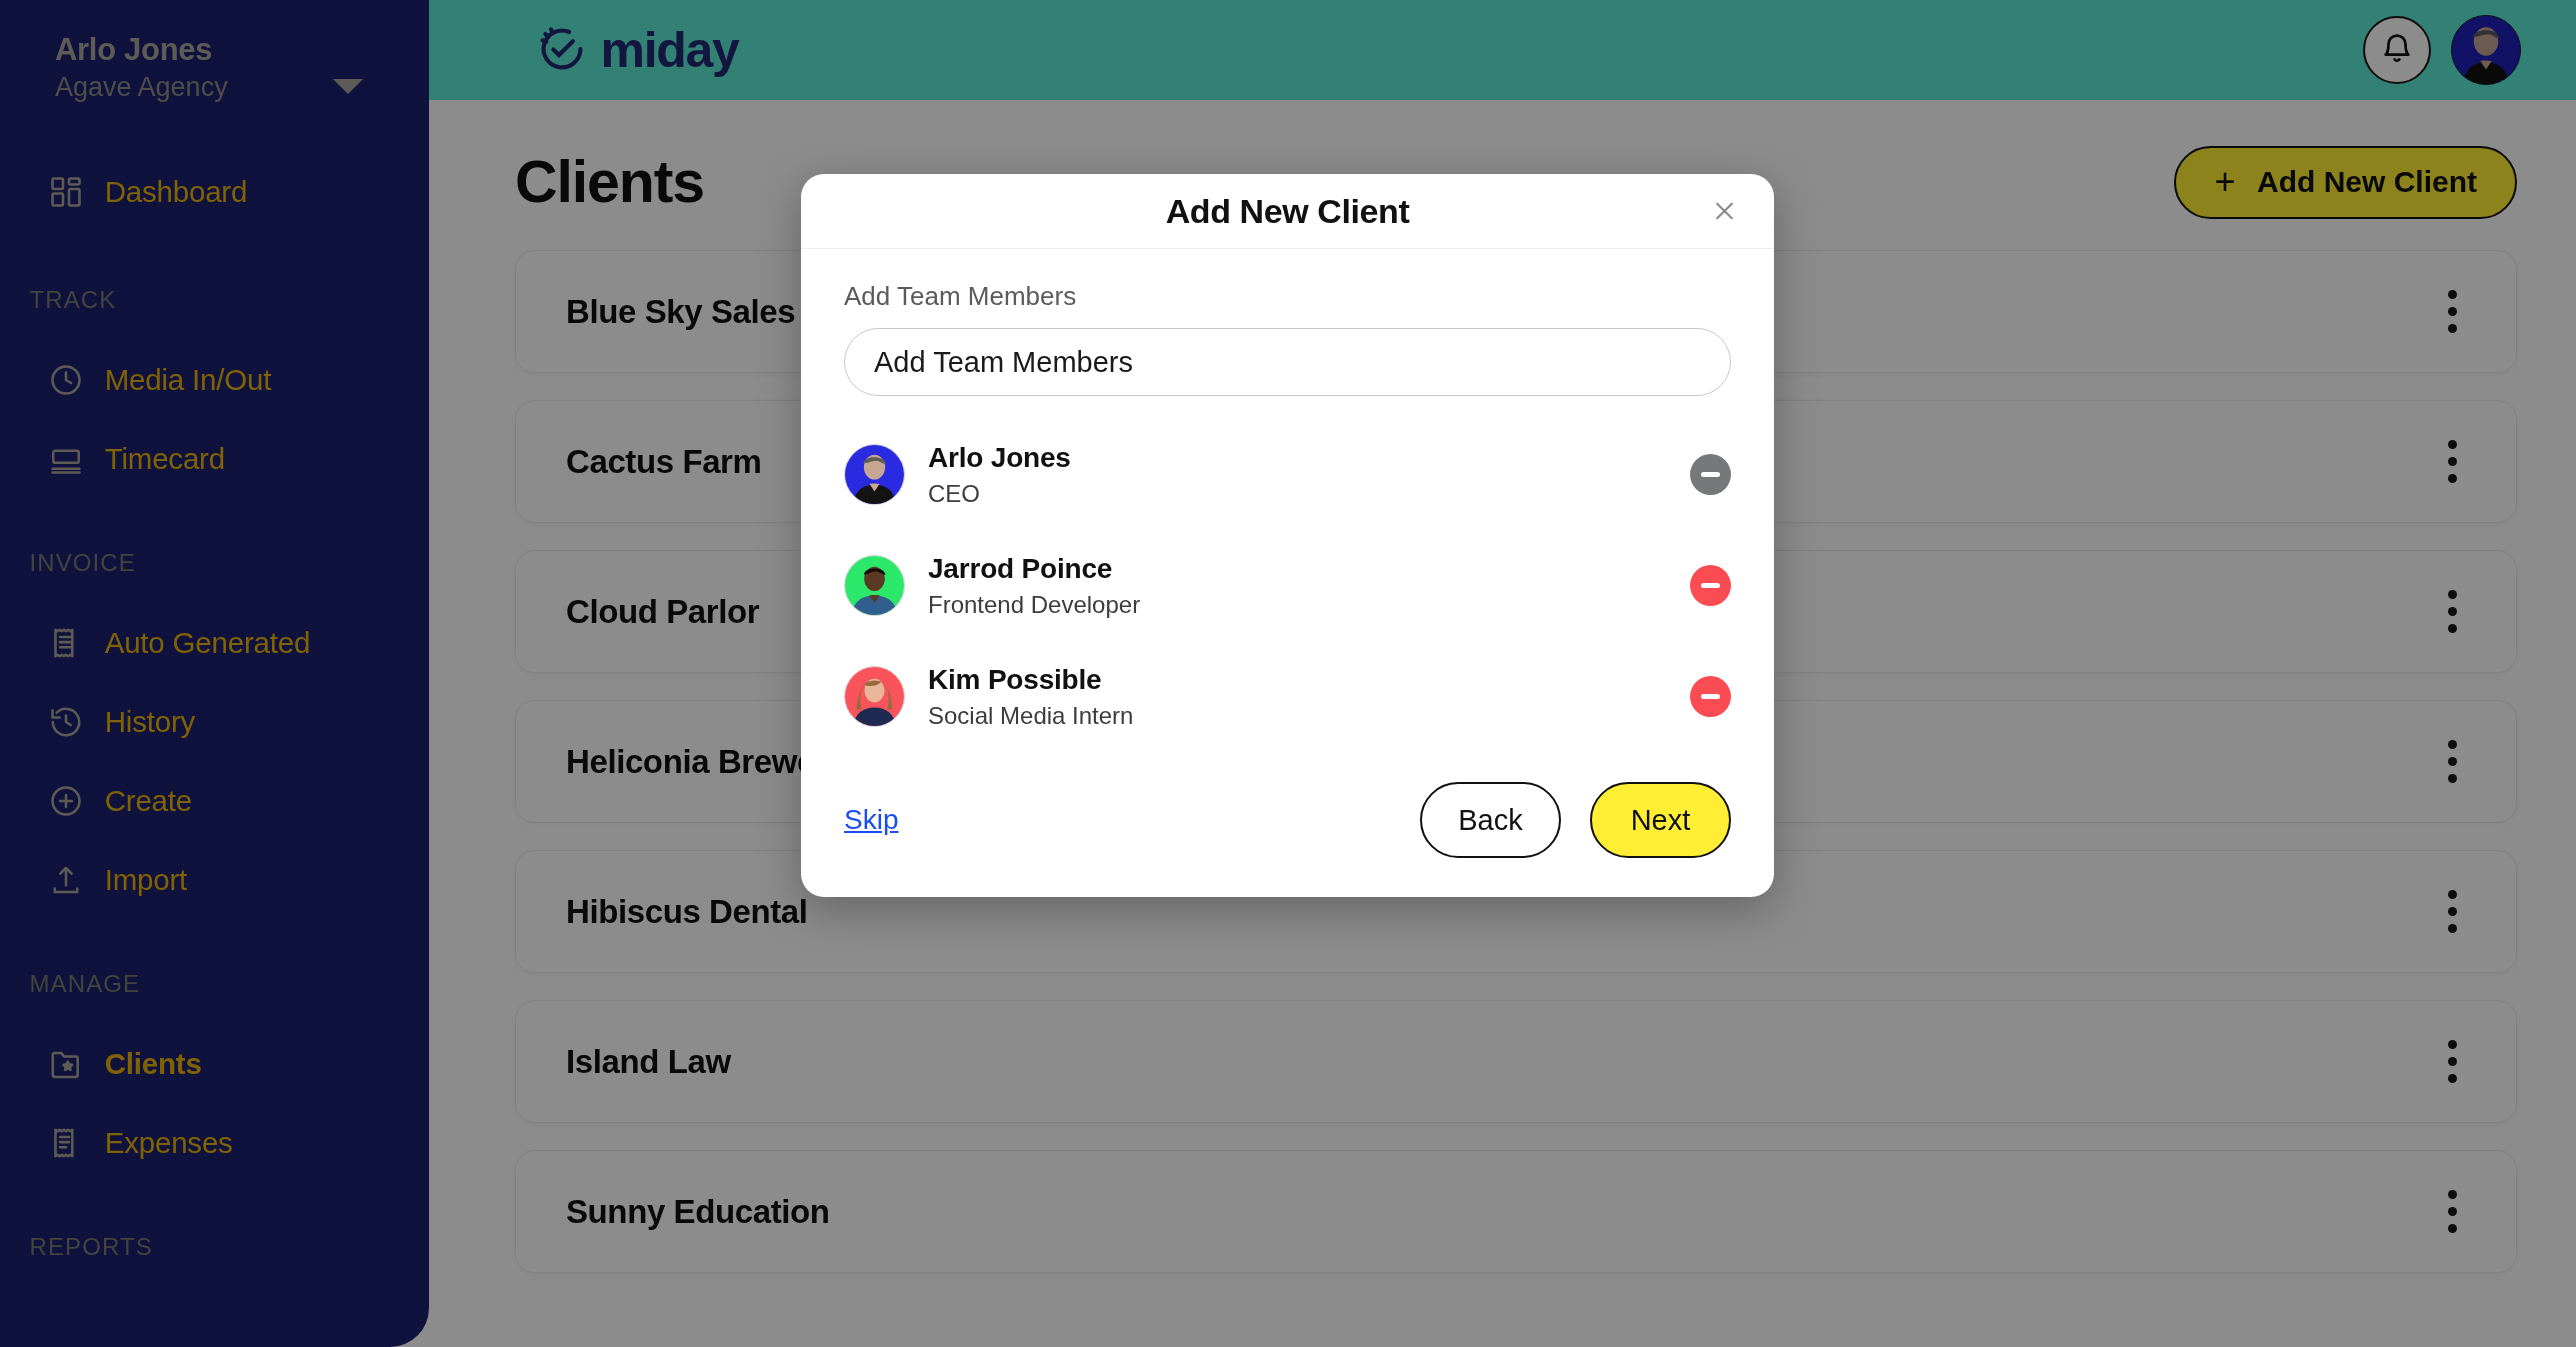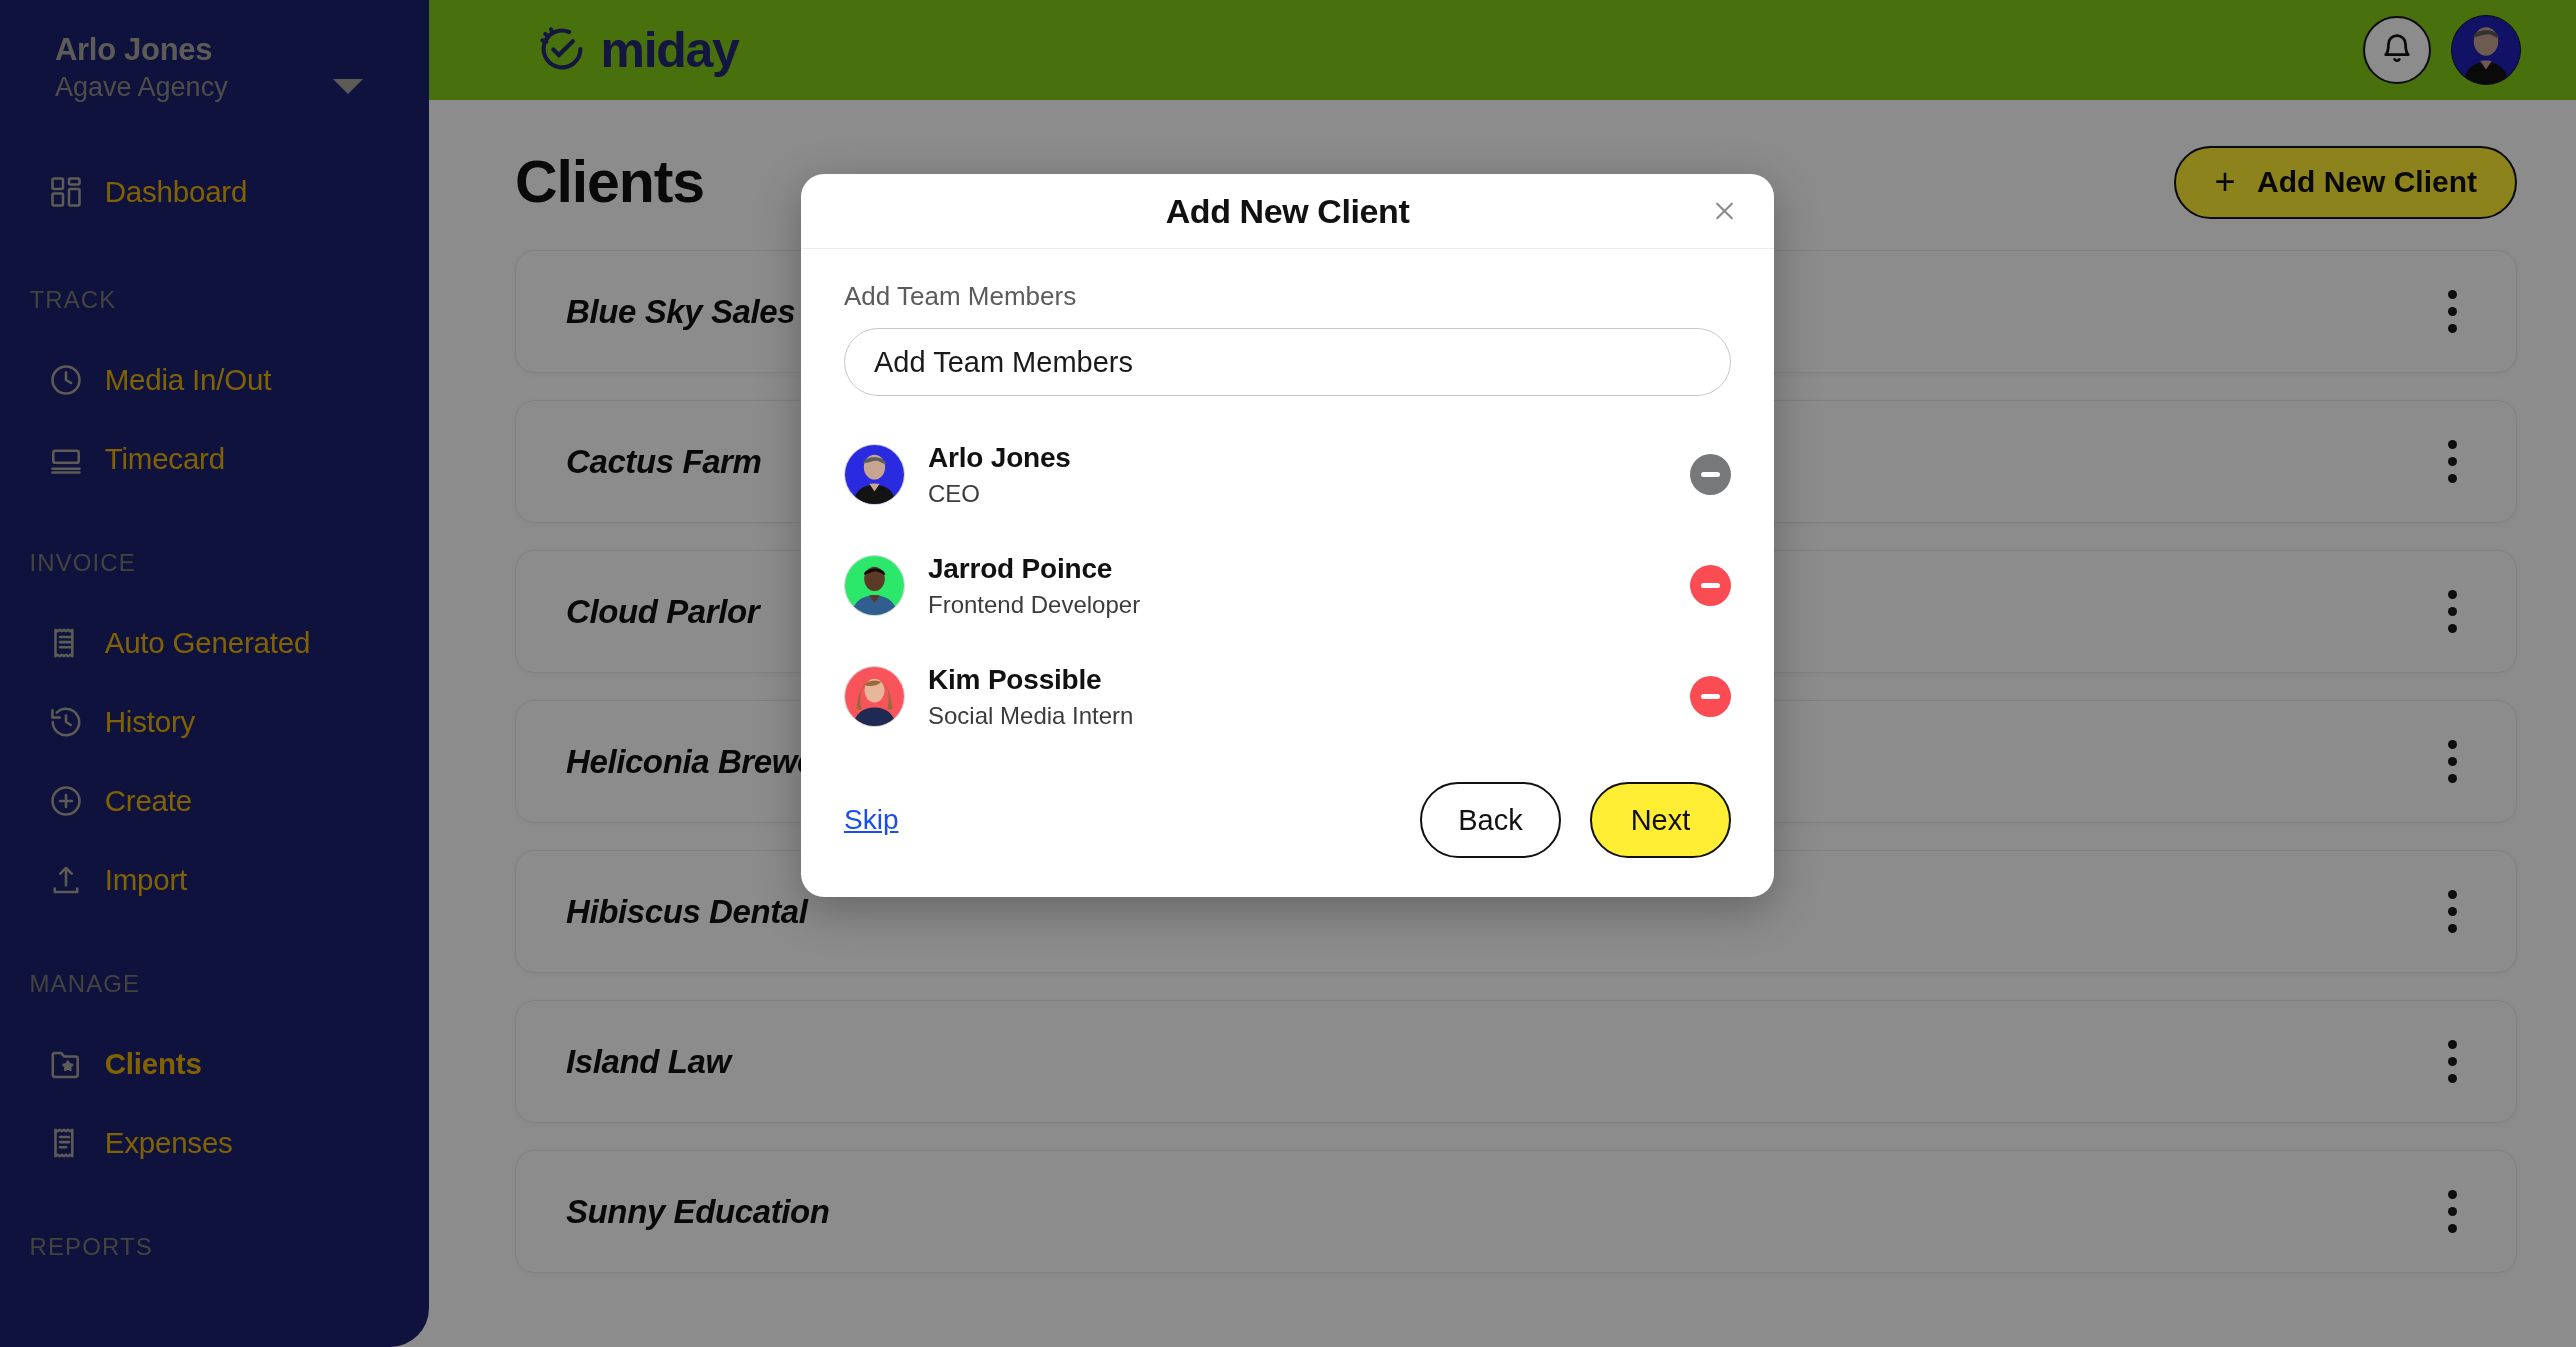--- a/index.html
+++ b/index.html
@@ -76,21 +76,21 @@
     letter-spacing: -0.2px;
     white-space: nowrap;
   }
   .sb-item.active .sb-label { font-weight: 700; }
 
   
   .topbar {
     position: absolute;
     left: 429px; top: 0;
     width: 2147px; height: 100px;
-    background: #84cc16;
+    background: #5eead4;
     display: flex; align-items: center;
     z-index: 1;
   }
   .logo-wrap {
     display: flex; align-items: center;
     margin-left: 107px;
   }
   .logo-mark { margin-right: 12.5px; display:block; }
   .logo-text {
     font-size: 50px; font-weight: 700; color: #232a74;
@@ -157,21 +157,20 @@
     border: 1.3px solid #ececec;
     border-radius: 19.7px;
     box-shadow: 0 1.8px 5.4px rgba(0,0,0,0.045);
     height: 123px;
     margin-bottom: 27px;
     padding: 0 43px 0 50px;
   }
   .client-name {
     font-size: 33px; font-weight: 700; color: #111;
     letter-spacing: -0.4px;
-    font-style: italic;
   }
   .kebab {
     margin-left: auto;
     width: 41px; height: 52px;
     display: flex; flex-direction: column;
     align-items: center; justify-content: center; gap: 8px;
     cursor: pointer;
   }
   .kebab span {
     width: 9px; height: 9px; border-radius: 50%;

